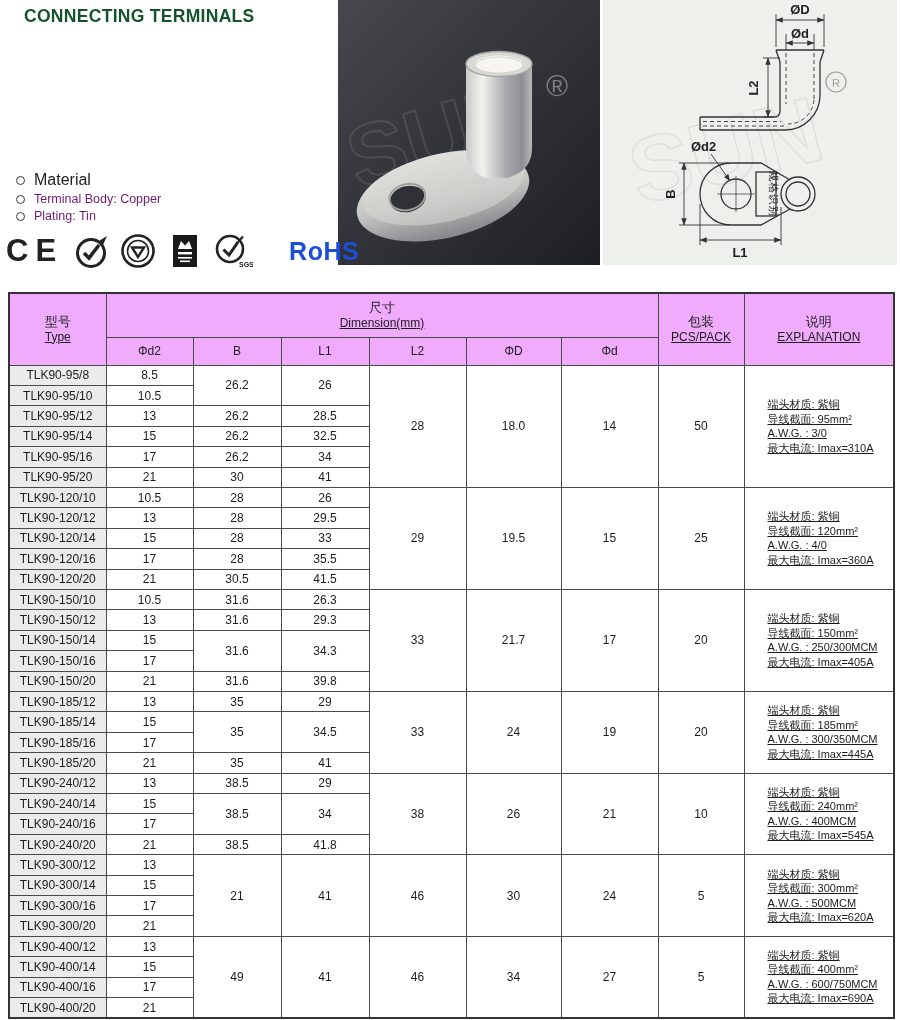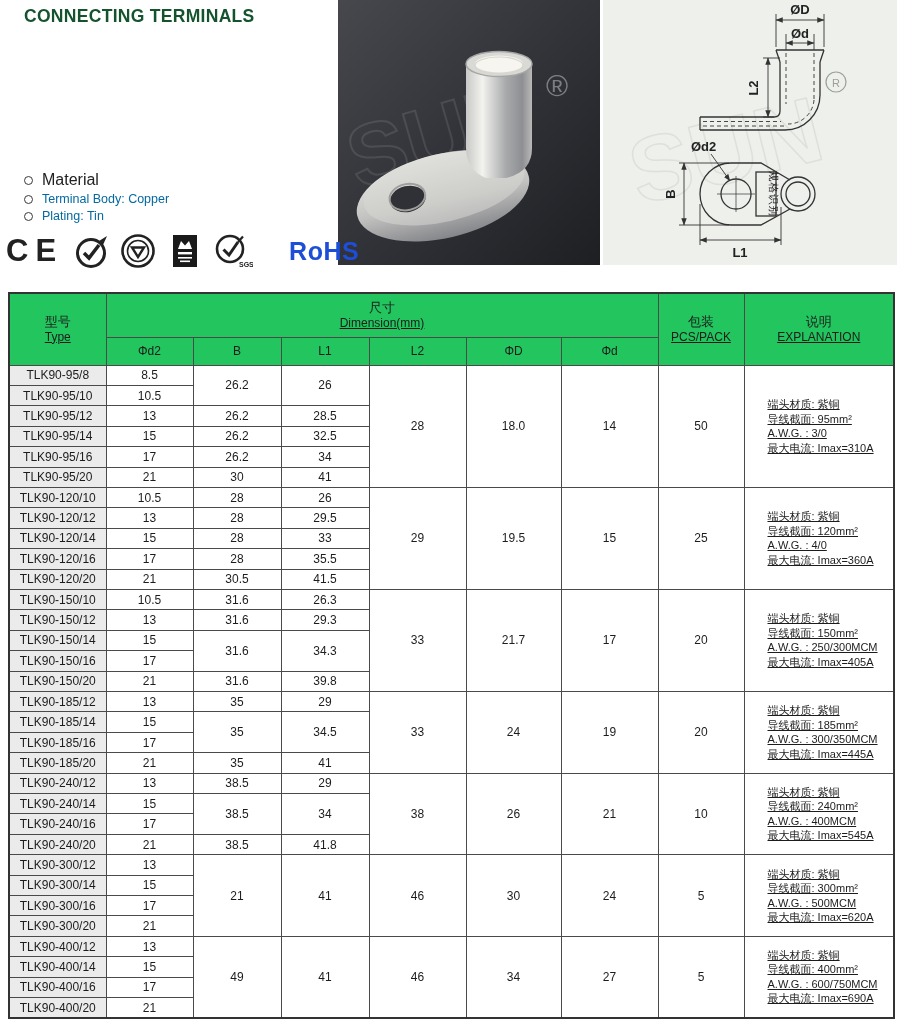--- a/index.html
+++ b/index.html
@@ -4,35 +4,35 @@
 <style>
   html,body{margin:0;padding:0;}
   body{
     width:900px;height:1020px;position:relative;background:#ffffff;
     font-family:"Liberation Sans",sans-serif;color:#1c1c1c;overflow:hidden;
   }
   .page-title{position:absolute;left:24px;top:6px;font-size:17.5px;font-weight:bold;
     letter-spacing:.3px;color:#14532d;}
   .photo-box{position:absolute;left:338px;top:0;width:262px;height:265px;}
   .diagram-box{position:absolute;left:603px;top:0;width:294px;height:265px;background:#eef0ec;}
-  .material{position:absolute;left:24px;top:168px;}
+  .material{position:absolute;left:16px;top:168px;}
   .material-row{display:flex;align-items:center;margin:3px 0;}
   .bullet{width:7px;height:7px;border:1.6px solid #3a3a3a;border-radius:50%;
     margin-right:9px;flex:none;background:#fff;}
   .material-heading{font-size:16px;color:#222;}
-  .material-item{font-size:12.5px;color:#0369a1;}
+  .material-item{font-size:12.5px;color:#701a75;}
   .certs{position:absolute;left:6px;top:231px;display:flex;align-items:center;gap:9px;height:40px;}
   .ce-text{font-size:31px;font-weight:bold;letter-spacing:7px;color:#222;line-height:36px;}
   .rohs-text{font-size:25px;font-weight:800;letter-spacing:.5px;color:#1d4ed8;margin-left:27px;}
   .badge{display:block;}
   .spec-table{position:absolute;left:8px;top:292px;width:885px;border-collapse:collapse;
     table-layout:fixed;border:2px solid #333;}
   .spec-table th,.spec-table td{border:1px solid #4a4a4a;text-align:center;
     vertical-align:middle;font-size:12px;padding:0;color:#1c1c1c;overflow:hidden;white-space:nowrap;}
-  .spec-table thead th{font-weight:normal;background:#22c55e;margin-left:32px;}
+  .spec-table thead th{font-weight:normal;background:#f0abfc;margin-left:32px;}
   .spec-table thead tr:first-child{height:44px;}
   .spec-table thead tr:last-child{height:28px;}
   .spec-table tbody tr{height:20.42px;}
   .zh{font-size:13px;line-height:16px;}
   .en{font-size:12px;line-height:15px;text-decoration:underline;}
   .expl-head{border-left:2px solid #333;}
   .type-cell{background:#ebebeb;text-align:left;padding-left:13px;}
   td.expl{text-align:left;padding:2px 4px 2px 23px;white-space:normal;}
   td.expl div{font-size:11px;line-height:14.5px;white-space:nowrap;text-decoration:underline;}
 </style>

